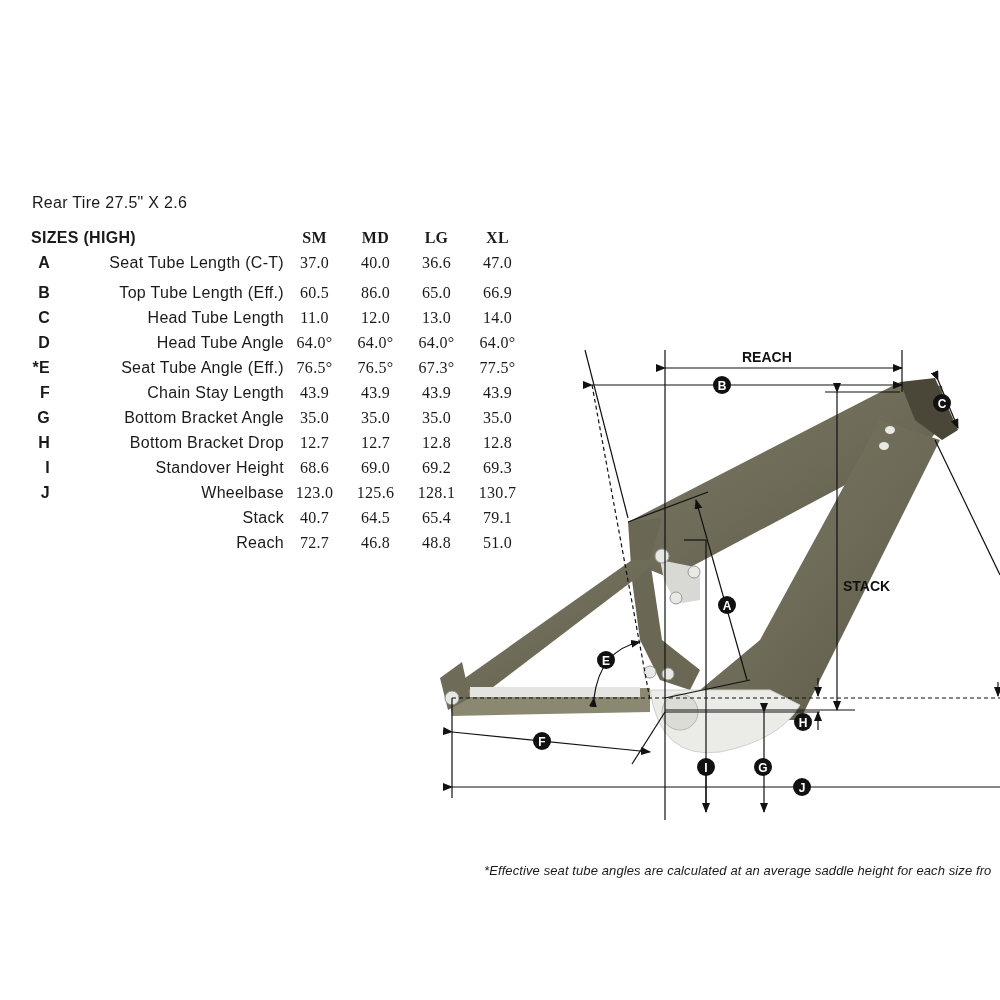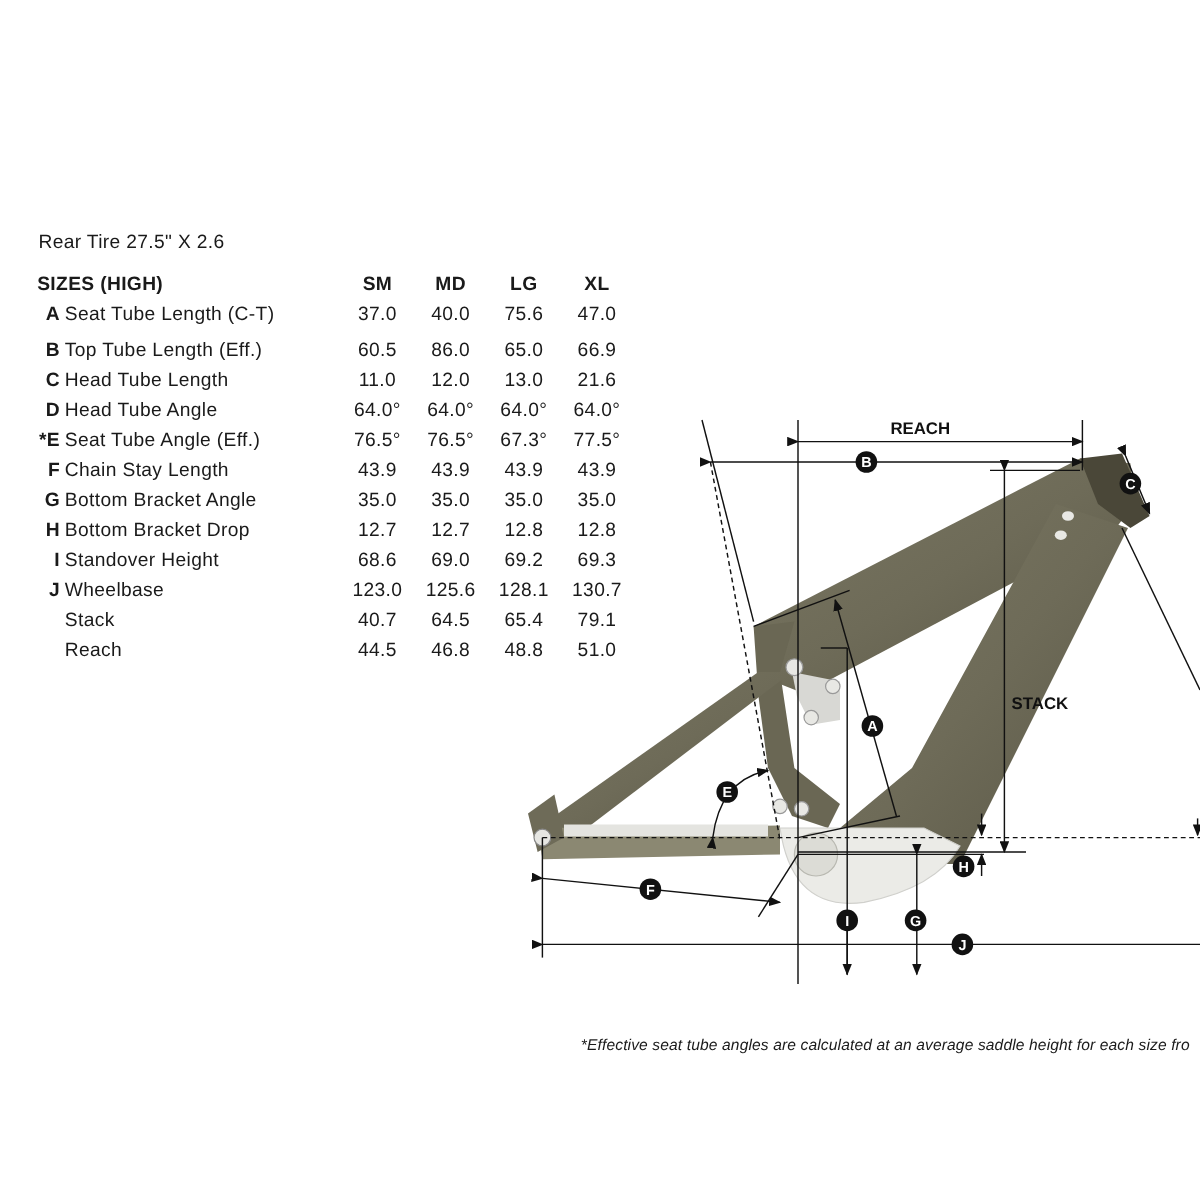--- a/index.html
+++ b/index.html
@@ -4,22 +4,22 @@
 <style>
   html, body { margin:0; padding:0; background:#ffffff; }
   body { width:1000px; height:1000px; position:relative; overflow:hidden;
          font-family:"Liberation Sans", "DejaVu Sans", sans-serif; color:#1a1a1a; }
   .subtitle { position:absolute; left:32px; top:194px; font-size:16px; letter-spacing:0.3px; }
   table.geo { position:absolute; left:22px; top:226px; border-collapse:collapse; font-size:16px; }
   table.geo th { font-weight:bold; font-size:16px; text-align:center; padding:0; height:24px; letter-spacing:0.3px; }
   table.geo th.lab { text-align:left; padding-left:9px;margin-top:18px; }
   table.geo td { padding:0; height:25px; text-align:center; letter-spacing:0.3px; }
   table.geo td.key { width:28px; text-align:right; font-weight:bold; padding-right:4px; white-space:nowrap; }
-  table.geo td.name { width:230px; text-align:left; }
-  table.geo td.v, table.geo th.v { width:61px; }
+  table.geo td.name { width:230px; text-align:right; }
+  table.geo td.v, table.geo th.v { width:61px;font-family:Liberation Serif, serif; }
   tr.gap td { padding-top:5px; }
   .footnote { position:absolute; left:484px; top:832px; font-size:13px; font-style:italic; white-space:nowrap; letter-spacing:0.1px;margin-top:31px; }
   svg.diagram { position:absolute; left:0; top:0; }
   .badge-text { font-family:"Liberation Sans", sans-serif; font-weight:bold; font-size:12px; fill:#ffffff; }
   .dim-label { font-family:"Liberation Sans", sans-serif; font-weight:bold; font-size:14px; fill:#111; }
 </style>
 </head>
 <body>
 
 <div class="subtitle">Rear Tire 27.5" X 2.6</div>
@@ -33,38 +33,38 @@
       <th class="v">LG</th>
       <th class="v">XL</th>
     </tr>
   </thead>
   <tbody id="geo-body">
       <tr>
         <td class="key">A</td>
         <td class="name">Seat Tube Length (C-T)</td>
         <td class="v">37.0</td>
         <td class="v">40.0</td>
-        <td class="v">75.6</td>
+        <td class="v">36.6</td>
         <td class="v">47.0</td>
       </tr>
       <tr class="gap">
         <td class="key">B</td>
         <td class="name">Top Tube Length (Eff.)</td>
         <td class="v">60.5</td>
         <td class="v">86.0</td>
         <td class="v">65.0</td>
         <td class="v">66.9</td>
       </tr>
       <tr>
         <td class="key">C</td>
         <td class="name">Head Tube Length</td>
         <td class="v">11.0</td>
         <td class="v">12.0</td>
         <td class="v">13.0</td>
-        <td class="v">21.6</td>
+        <td class="v">14.0</td>
       </tr>
       <tr>
         <td class="key">D</td>
         <td class="name">Head Tube Angle</td>
         <td class="v">64.0°</td>
         <td class="v">64.0°</td>
         <td class="v">64.0°</td>
         <td class="v">64.0°</td>
       </tr>
       <tr>
@@ -119,21 +119,21 @@
         <td class="key"></td>
         <td class="name">Stack</td>
         <td class="v">40.7</td>
         <td class="v">64.5</td>
         <td class="v">65.4</td>
         <td class="v">79.1</td>
       </tr>
       <tr>
         <td class="key"></td>
         <td class="name">Reach</td>
-        <td class="v">44.5</td>
+        <td class="v">72.7</td>
         <td class="v">46.8</td>
         <td class="v">48.8</td>
         <td class="v">51.0</td>
       </tr>
     </tbody>
 </table>
 
 <svg class="diagram" width="1000" height="1000" viewBox="0 0 1000 1000">
   <defs>
     <marker id="ah" markerWidth="10" markerHeight="8" refX="9" refY="4" orient="auto" markerUnits="userSpaceOnUse">

